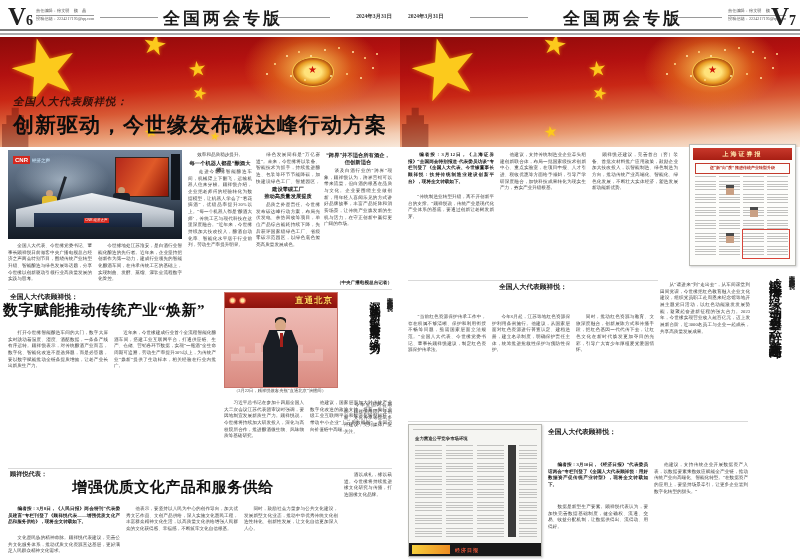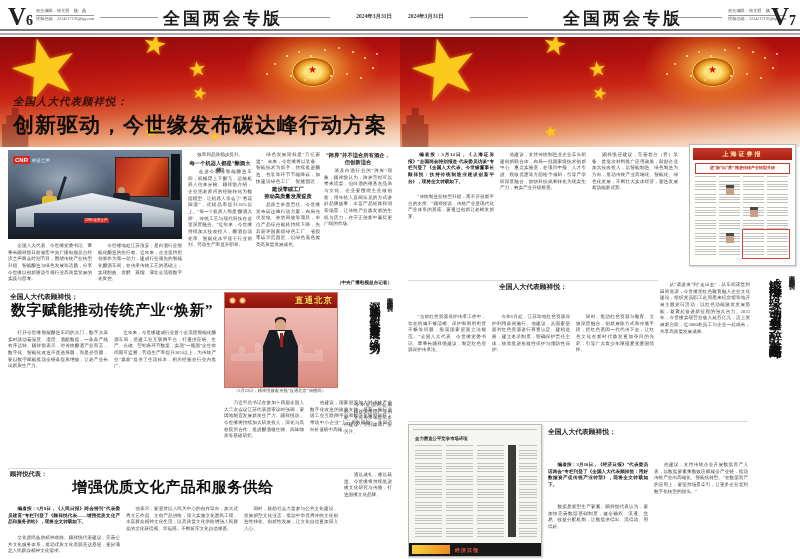--- a/index.html
+++ b/index.html
@@ -164,21 +164,21 @@
     <div class="t" style="left:256px;top:202px;width:64px;height:85px;">　　品质之外是责任。今世缘发布碳达峰行动方案，布局光伏发电、余热回收等项目，单位产品综合能耗持续下降，先后获评国家级绿色工厂、省级零碳示范园区，以绿色底色擦亮高质量发展成色。</div>
 
     <div class="sub" style="left:322px;top:152px;width:72px;">“跨界”并不适合所有酒企，
 但创新适合</div>
     <div class="t" style="left:324px;top:168px;width:68px;height:112px;">　　谈及白酒行业的“跨界”现象，顾祥悦认为，跨界营销可以带来流量，但白酒的根基在品质与文化。企业要围绕主业做创新，用年轻人喜闻乐见的方式讲好品牌故事，丰富产品矩阵和消费场景，让传统产业焕发新的生机与活力，在守正创新中赢得更广阔的市场。</div>
     <div class="t bold" style="left:324px;top:280px;width:68px;height:8px;text-align:right;">（中央广播电视总台记者）</div>
 
     <div class="hr" style="left:8px;top:289px;width:384px;"></div>
 
     <div class="kick" style="left:10px;top:292px;">全国人大代表顾祥悦：</div>
-    <div class="shead" style="left:8px;top:301px;width:208px;">数字赋能推动传统产业“焕新”</div>
+    <div class="shead" style="left:0;top:301px;width:208px;">数字赋能推动传统产业“焕新”</div>
     <div class="t" style="left:8px;top:330px;width:100px;height:136px;">　　打开今世缘智能酿造车间的大门，数字大屏实时跳动着温度、湿度、酒醅数据，一条条产线有序运转。顾祥悦表示，对传统酿酒产业而言，数字化、智能化改造不是选择题，而是必答题，要以数字赋能推动全链条提质增效，让老产业长出新质生产力。</div>
     <div class="t" style="left:114px;top:330px;width:102px;height:136px;">　　近年来，今世缘建成行业首个全流程智能化酿酒车间，搭建工业互联网平台，打通供应链、生产、仓储、营销各环节数据，实现“一瓶酒”全生命周期可追溯，劳动生产率提升30%以上，为传统产业“焕新”提供了生动样本，相关经验在行业内推广。</div>
 
     <div class="abs zb">
       <div class="zb-banner"></div>
       <div class="zb-em" style="left:4px;"></div>
       <div class="zb-em" style="left:14px;"></div>
       <div class="zb-title">直通北京</div>
       <div class="zb-sky1"></div>
       <div class="zb-hair"></div>

